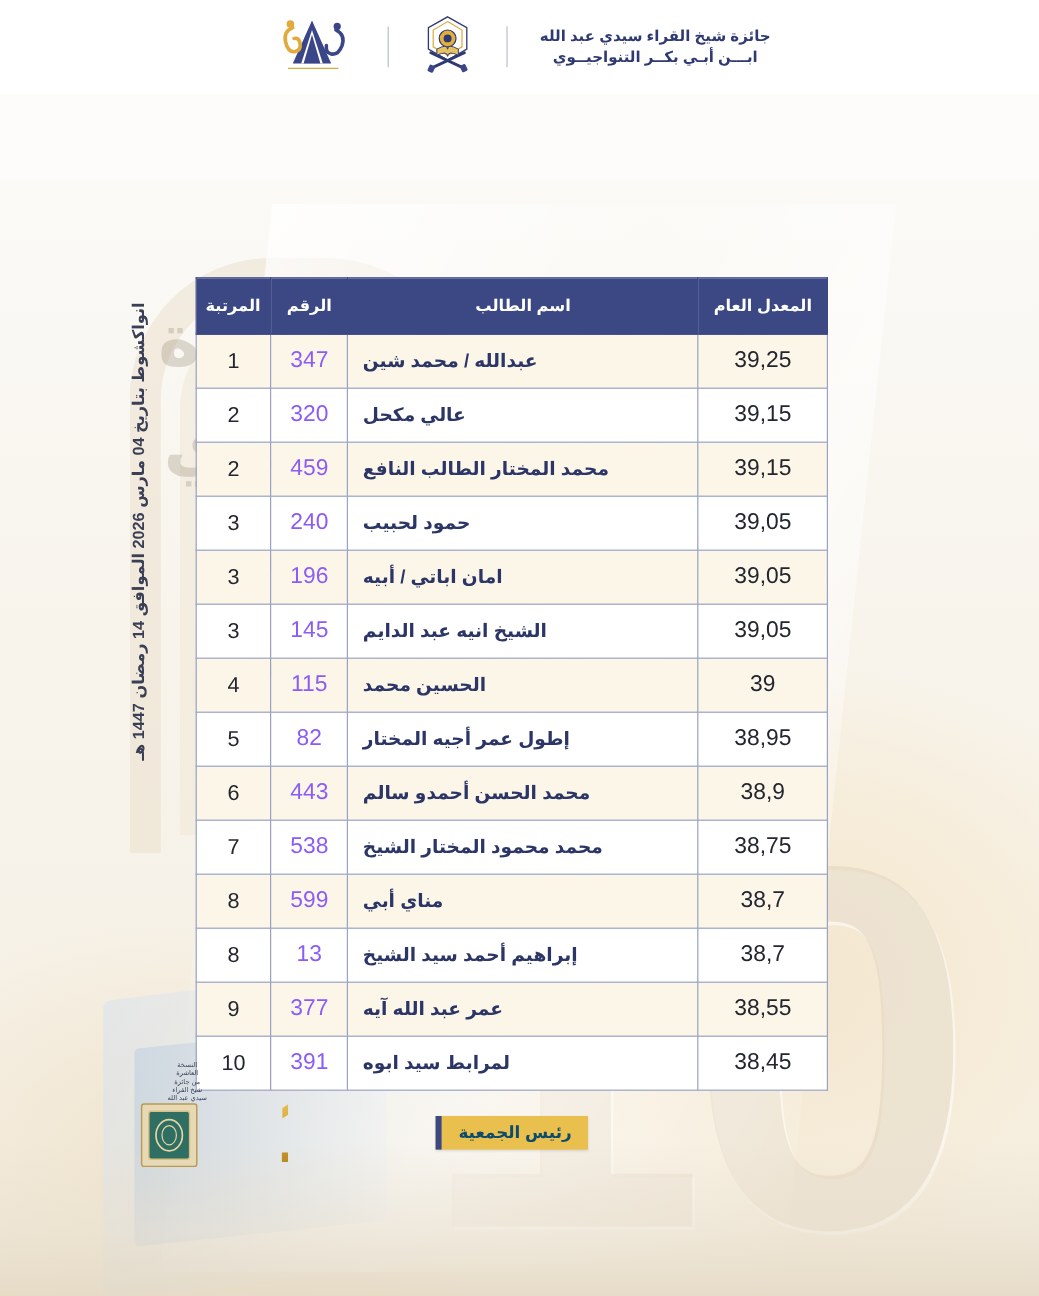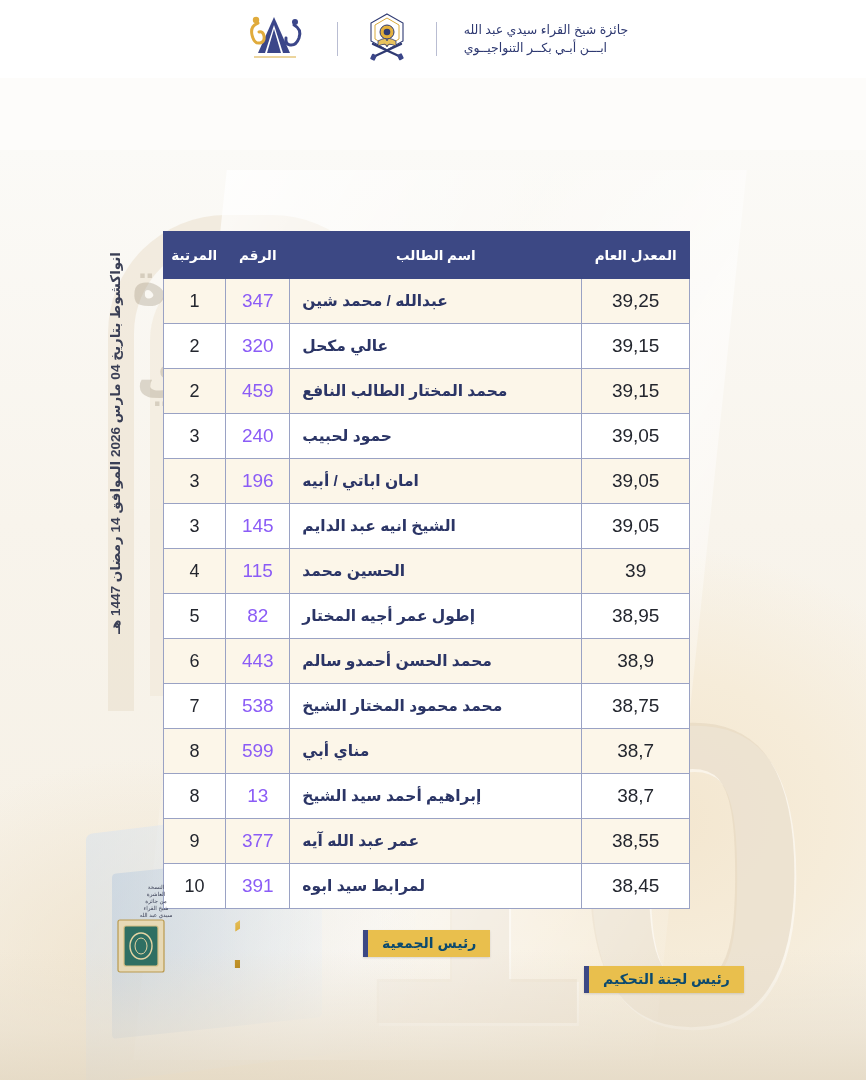--- a/index.html
+++ b/index.html
@@ -60,21 +60,21 @@
   }
   .bottom-shade{
     position:absolute;left:0;bottom:0;width:866px;height:130px;
     background:linear-gradient(180deg,rgba(236,228,212,0) 0%,rgba(232,222,204,0.55) 60%,rgba(226,214,192,0.75) 100%);
   }
 
   
   .topbar{position:relative;height:78px;display:flex;align-items:center;justify-content:center;gap:0;background:#ffffff;}
   .brand{display:flex;align-items:center;gap:14px;}
   .brand-text{
-    text-align:left;color:#2f3a72;font-weight:normal;line-height:1.45;
+    text-align:center;color:#2f3a72;font-weight:bold;line-height:1.45;
     font-size:12.5px;white-space:nowrap;letter-spacing:.2px;
   }
   .brand-text .l2{letter-spacing:1.6px;}
   .vdiv{width:1px;height:34px;background:#b9bdd2;margin:0 13px;}
   .logo{flex:0 0 auto;}
 
   
   .banner-wrap{position:relative;margin:14px auto 0;width:606px;}
   .banner{
     background:#34407b;border-radius:2px;padding:13px 10px 15px;
@@ -322,15 +322,14 @@
         <text x="44" y="9">النسخة</text>
         <text x="44" y="16">العاشرة</text>
         <text x="44" y="23">من جائزة</text>
         <text x="44" y="30">شيخ القراء</text>
         <text x="44" y="37">سيدي عبد الله</text>
       </g>
     </svg>
   </div>
 
   <div class="sig sig-assoc">رئيس الجمعية</div>
-  <div class="sig sig-jury">رئيس لجنة التحكيم</div>
 
 </div>
 
 </body></html>

